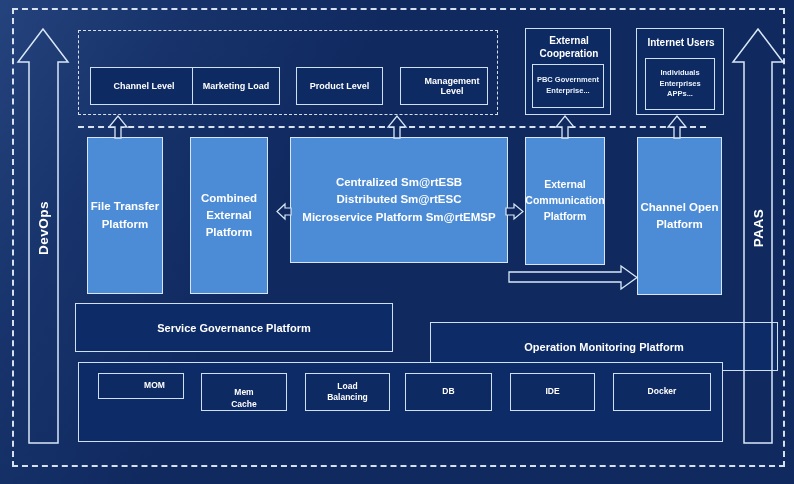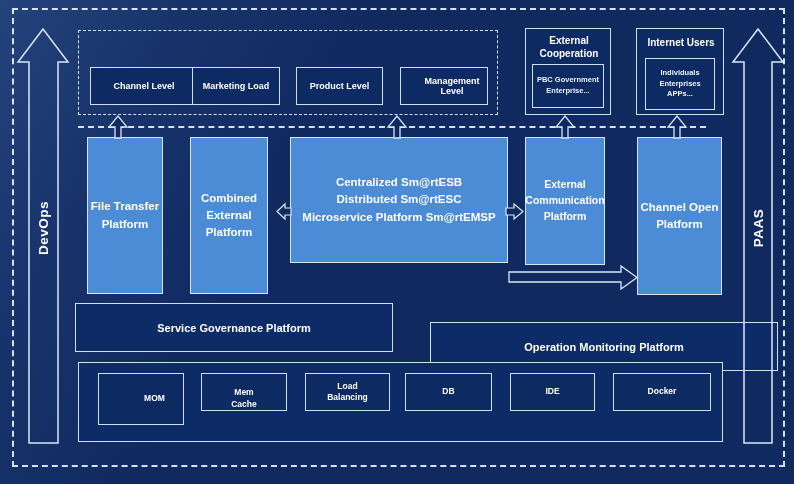--- a/index.html
+++ b/index.html
@@ -92,21 +92,21 @@
 
   <div class="abs box-dark2 center gov" style="left:75px;top:303px;width:318px;height:49px;">
     <span>Service Governance Platform</span>
   </div>
   <div class="abs box-dark2 center gov" style="left:430px;top:303px;width:348px;height:49px;margin-top:19px;">
     <span>Operation Monitoring Platform</span>
   </div>
 
   <div class="abs box-dark2" style="left:78px;top:362px;width:645px;height:80px;"></div>
 
-  <div class="abs box-dark center tech" style="left:98px;top:373px;width:86px;height:52px;padding-left:27px;">
+  <div class="abs box-dark center tech" style="left:98px;top:373px;width:86px;height:26px;padding-left:27px;">
     <span>MOM</span>
   </div>
   <div class="abs box-dark center tech pre" style="left:201px;top:373px;width:86px;height:38px;align-items:flex-end;">
     <span class="pre">Mem
 Cache</span>
   </div>
   <div class="abs box-dark center tech pre" style="left:305px;top:373px;width:85px;height:38px;">
     <span class="pre">Load
 Balancing</span>
   </div>

